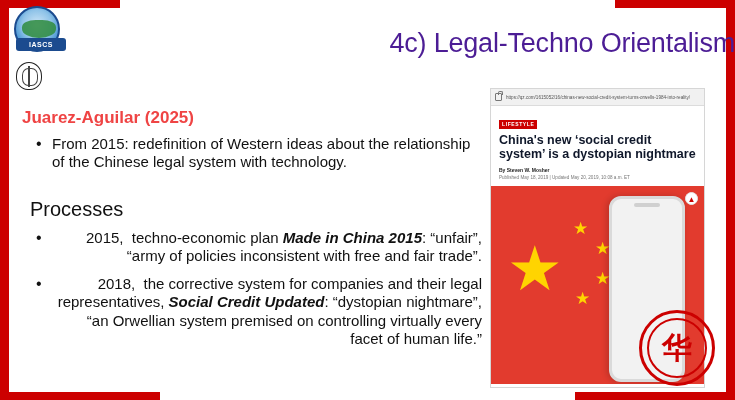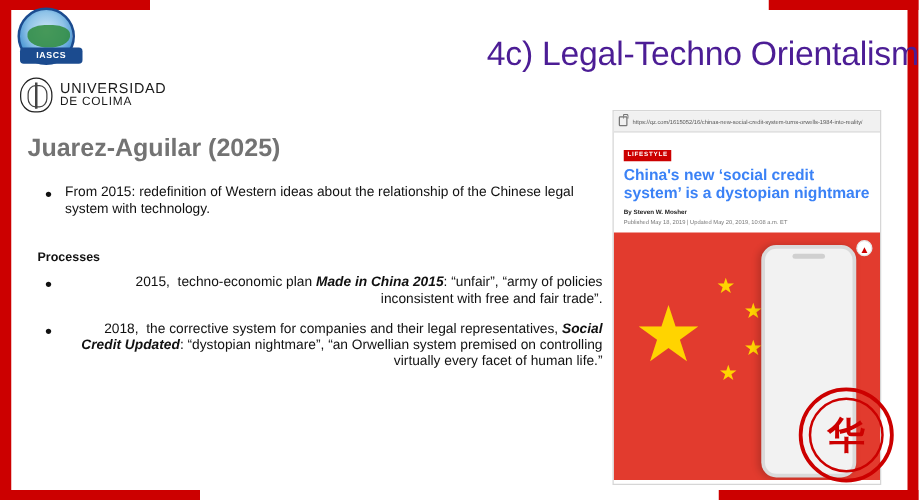--- a/index.html
+++ b/index.html
@@ -164,48 +164,48 @@
     letter-spacing: -0.2px;
   }
 
   
   .body-col {
     position: absolute;
     left: 22px; top: 108px;
     width: 460px;
   }
   .h-sub {
-    font-size: 20px;
-    font-weight: bold;
-    color: #737373;
-    margin-bottom: 17px;
+    font-size: 17px;
+    font-weight: bold;
+    color: #ef4444;
+    margin-bottom: 7px;
   }
   ul.bul {
     list-style: none;
     margin: 0 0 0 14px;
     padding: 0;
   }
   ul.bul li {
     position: relative;
     padding-left: 16px;
-    font-size: 11px;
+    font-size: 15px;
     line-height: 1.22;
     color: #111;
     margin-bottom: 6px;
   }
   ul.bul li:before {
     content: "•";
     position: absolute;
     left: 0; top: -1px;
     font-size: 16px;
     color: #111;
   }
   .h-proc {
-    font-size: 10px;
-    font-weight: bold;
+    font-size: 20px;
+    font-weight: normal;
     color: #111;
     margin: 26px 0 8px 8px;
   }
   ul.proc li { margin-bottom: 10px; text-align: right; }
   .em { font-style: italic; font-weight: bold; }
 
   
   .article {
     position: absolute;
     left: 490px; top: 88px;
@@ -254,21 +254,21 @@
     font-size: 5px;
     font-weight: bold;
     letter-spacing: .6px;
     padding: 1.5px 3px;
     margin-bottom: 4px;
   }
   .art-head {
     font-size: 12.5px;
     font-weight: bold;
     line-height: 1.16;
-    color: #3b82f6;
+    color: #0f172a;
     margin-bottom: 5px;
   }
   .art-byline {
     font-size: 5px;
     font-weight: bold;
     color: #222;
     margin-bottom: 2px;
   }
   .art-time {
     font-size: 4.6px;
@@ -337,24 +337,20 @@
 
   <div class="emblem">
     <div class="emblem-circle">
       <div class="emblem-green"></div>
     </div>
     <div class="emblem-ribbon">IASCS</div>
   </div>
 
   <div class="uni-logo">
     <div class="uni-seal"></div>
-    <div class="uni-text">
-      <div class="l1">UNIVERSIDAD</div>
-      <div class="l2">DE COLIMA</div>
-    </div>
   </div>
 
   <div class="title">4c) Legal-Techno Orientalism</div>
 
   <div class="body-col">
 
     <div class="h-sub">Juarez-Aguilar (2025)</div>
     <ul class="bul">
       <li>From 2015: redefinition of Western ideas about the relationship of the Chinese legal system with technology.</li>
     </ul>

